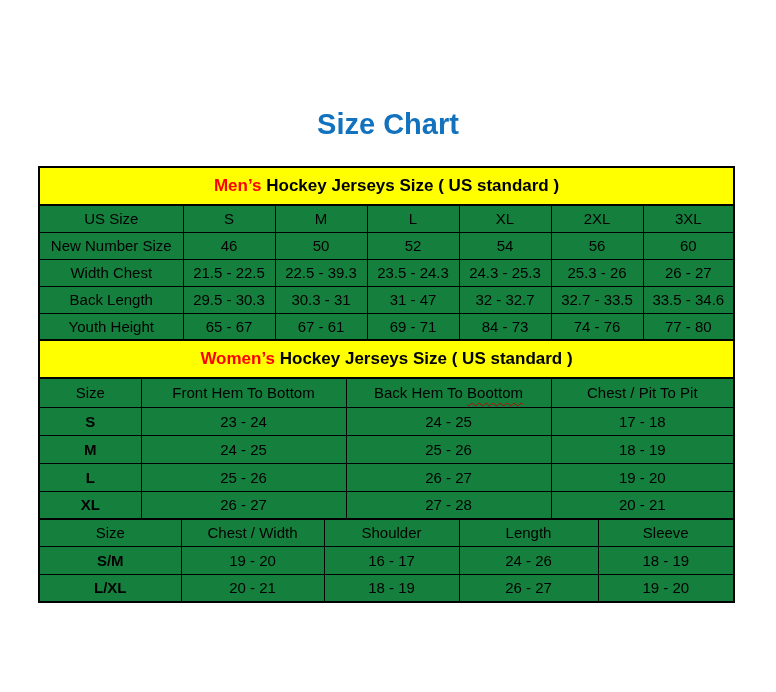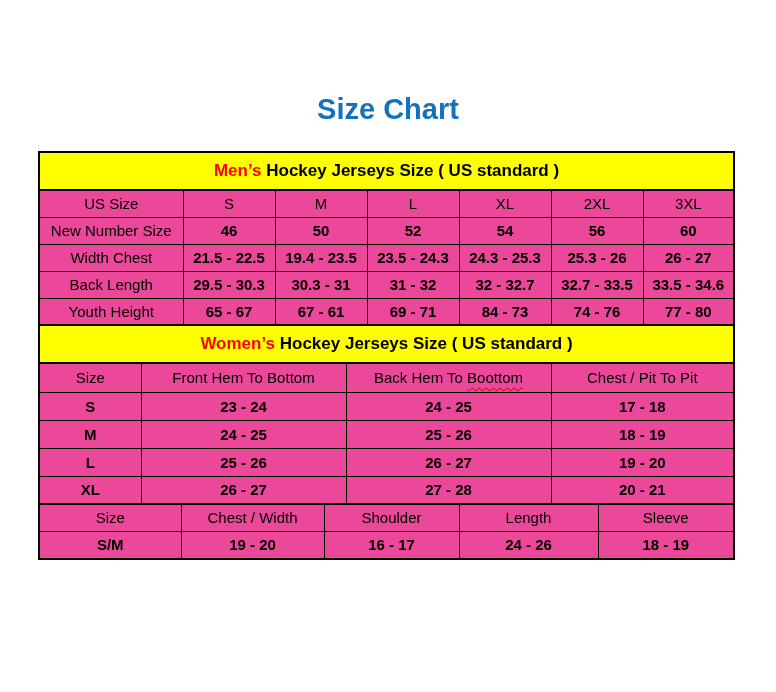--- a/index.html
+++ b/index.html
@@ -5,39 +5,39 @@
   html,body { margin:0; padding:0; background:#ffffff; }
   .page {
     position:relative;
     width:776px; height:692px;
     background:#ffffff;
     font-family:"Liberation Sans", sans-serif;
     color:#000;
     overflow:hidden;
   }
   .title {
-    margin:0;
+    margin:15px;
     padding-top:91px;
     text-align:center;
     font-size:29px;
     line-height:36px;
     font-weight:700;
     color:var(--title-blue, #1272BE);
     letter-spacing:0px;
   }
   .chart {
     width:695px;
     margin:24px 0 0 38px;
   }
   table.size-table {
     border-collapse:collapse;
     table-layout:fixed;
     width:695px;
     border:2px solid var(--border, #000);
-    background:#ec4899;
+    background:#15803d;
   }
   table.size-table + table.size-table { margin-top:-2px; }
   .size-table th, .size-table td {
     border:1px solid var(--border, #000);
     text-align:center;
     vertical-align:middle;
     font-size:15px;
     padding:0 2px;
     overflow:hidden;
     white-space:nowrap;
@@ -49,21 +49,21 @@
     font-size:17px;
     height:36px;
   }
   .hl { color:var(--accent-red, #FF0000); }
   tr.cols { height:27px; }
   tr.cols th { font-weight:400; }
   tr.data { height:27px; }
   tr.data.tall { height:28px; }
   tr.data th.rl { font-weight:400;margin-left:16px; }  
   tr.data th.rb { font-weight:700; }  
-  tr.data td { font-weight:700; }
+  tr.data td { font-weight:400; }
   .sq {
     text-decoration-line:underline;
     text-decoration-style:wavy;
     text-decoration-color:#C00000;
     text-decoration-thickness:1px;
     text-underline-offset:4px;
     margin-top:36px;
   }
 </style>
 </head>
@@ -103,31 +103,31 @@
         <td>46</td>
         <td>50</td>
         <td>52</td>
         <td>54</td>
         <td>56</td>
         <td>60</td>
       </tr>
       <tr class="data">
         <th class="rl">Width Chest</th>
         <td>21.5 - 22.5</td>
-        <td>19.4 - 23.5</td>
+        <td>22.5 - 39.3</td>
         <td>23.5 - 24.3</td>
         <td>24.3 - 25.3</td>
         <td>25.3 - 26</td>
         <td>26 - 27</td>
       </tr>
       <tr class="data">
         <th class="rl">Back Length</th>
         <td>29.5 - 30.3</td>
         <td>30.3 - 31</td>
-        <td>31 - 32</td>
+        <td>31 - 47</td>
         <td>32 - 32.7</td>
         <td>32.7 - 33.5</td>
         <td>33.5 - 34.6</td>
       </tr>
       <tr class="data">
         <th class="rl">Youth Height</th>
         <td>65 - 67</td>
         <td>67 - 61</td>
         <td>69 - 71</td>
         <td>84 - 73</td>
@@ -197,17 +197,24 @@
         <th>Length</th>
         <th>Sleeve</th>
       </tr>
       <tr class="data tall">
         <th class="rb">S/M</th>
         <td>19 - 20</td>
         <td>16 - 17</td>
         <td>24 - 26</td>
         <td>18 - 19</td>
       </tr>
+      <tr class="data tall">
+        <th class="rb">L/XL</th>
+        <td>20 - 21</td>
+        <td>18 - 19</td>
+        <td>26 - 27</td>
+        <td>19 - 20</td>
+      </tr>
     </tbody>
       </table>
 
   </div>
 </div>
 
 </body></html>

